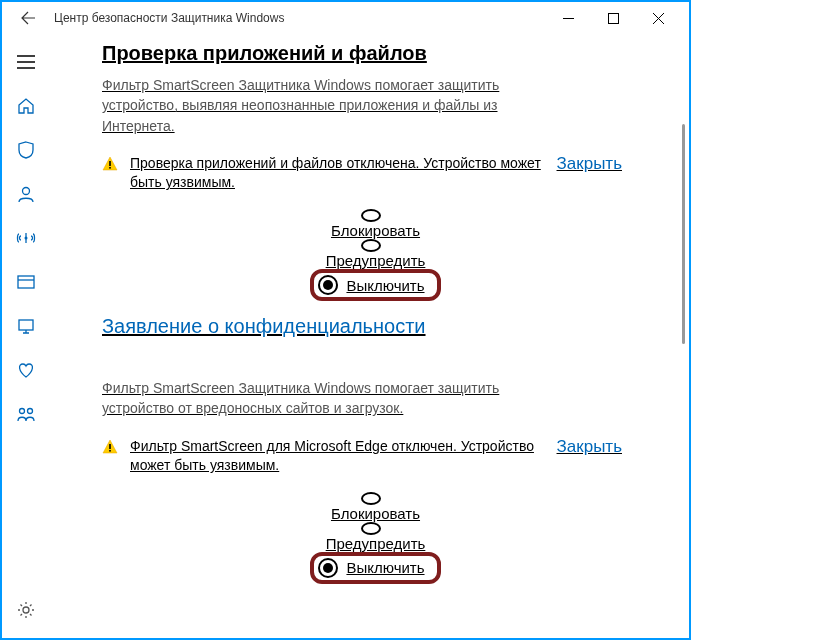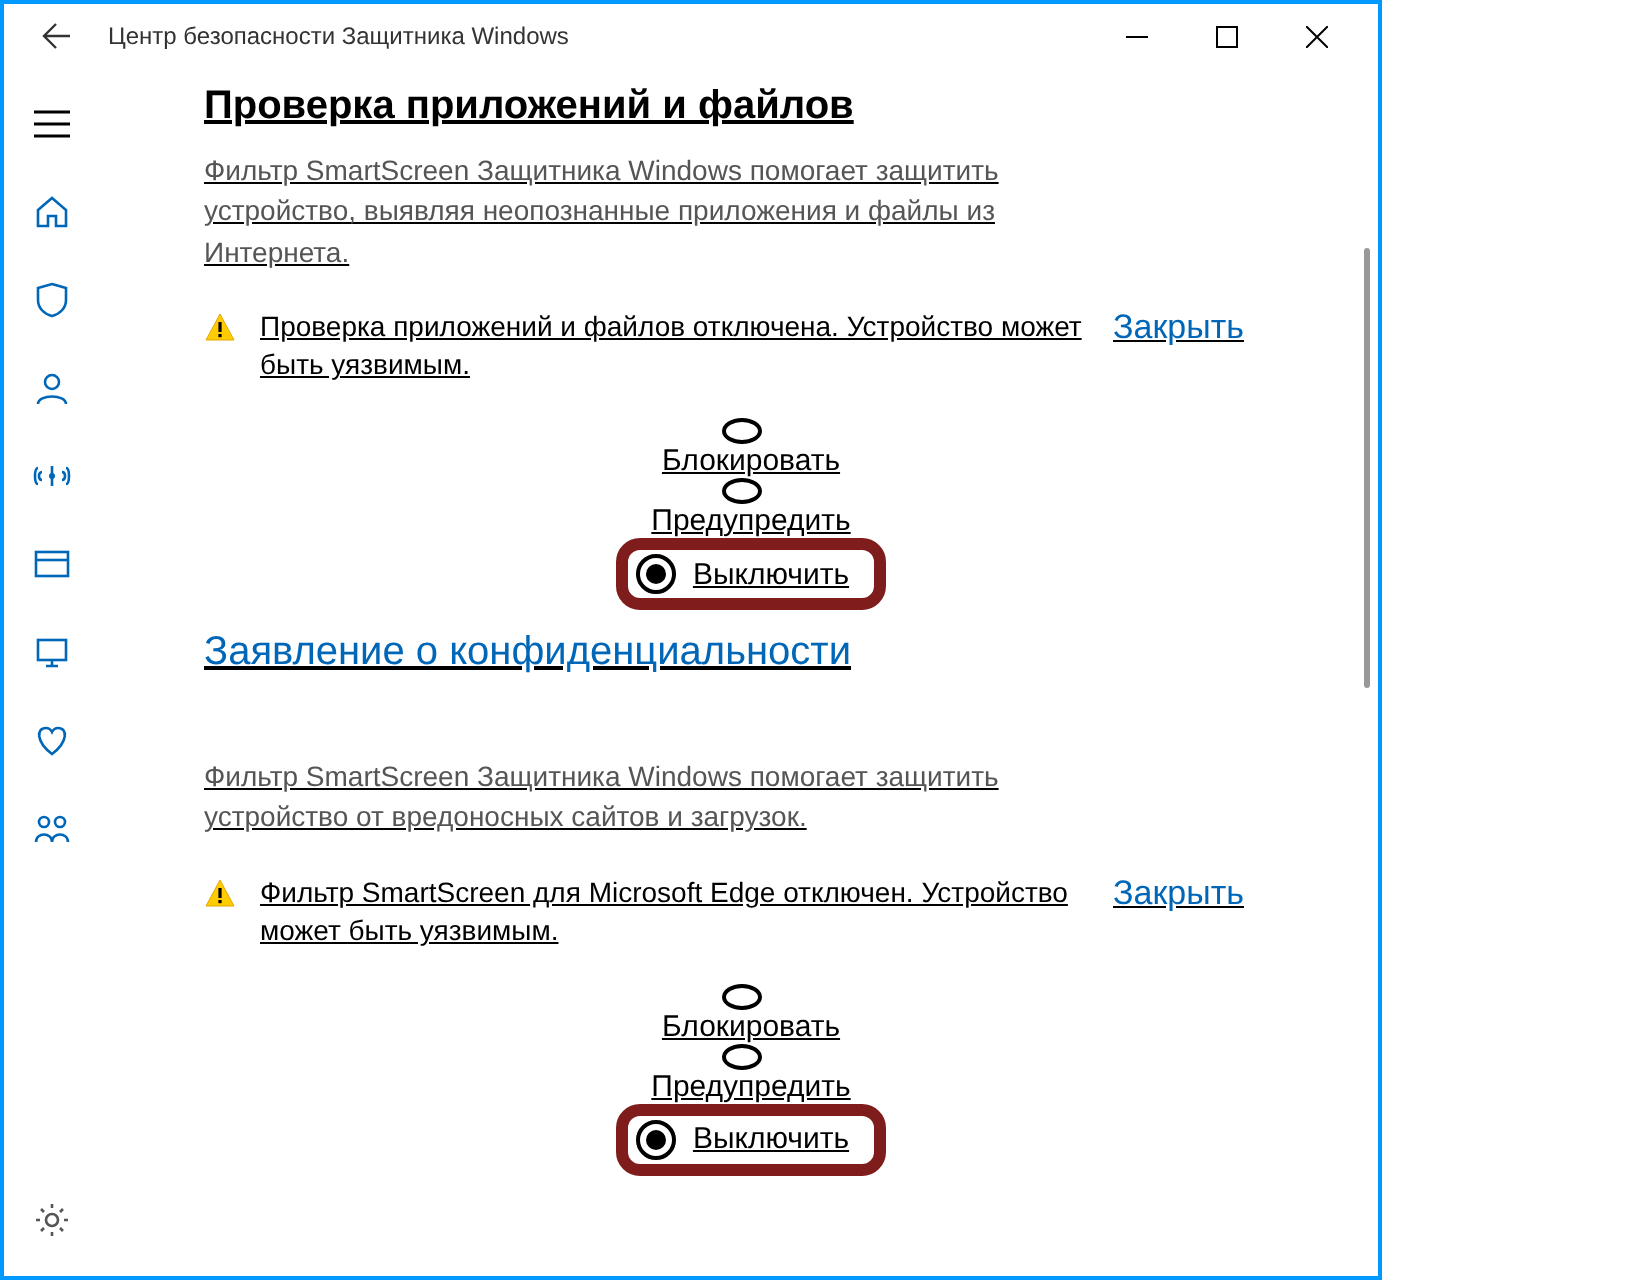--- a/index.html
+++ b/index.html
@@ -141,21 +141,21 @@
   content: "";
   width: 10px;
   height: 10px;
   background: #000;
   border-radius: 50%;
 }
 .radio-label { font-size: 15px; }
 .highlight-box {
   display: inline-flex;
   align-items: center;
-  border: 6px solid #7f1d1d;
+  border: 4px solid #7f1d1d;
   border-radius: 12px;
   padding: 2px 12px 2px 4px;
 }
 .highlight-box .radio { margin-right: 8px; }
 .link {
   color: #0067b8;
   cursor: pointer;
   font-size: 20px;
 }
 .scrollbar-thumb {

